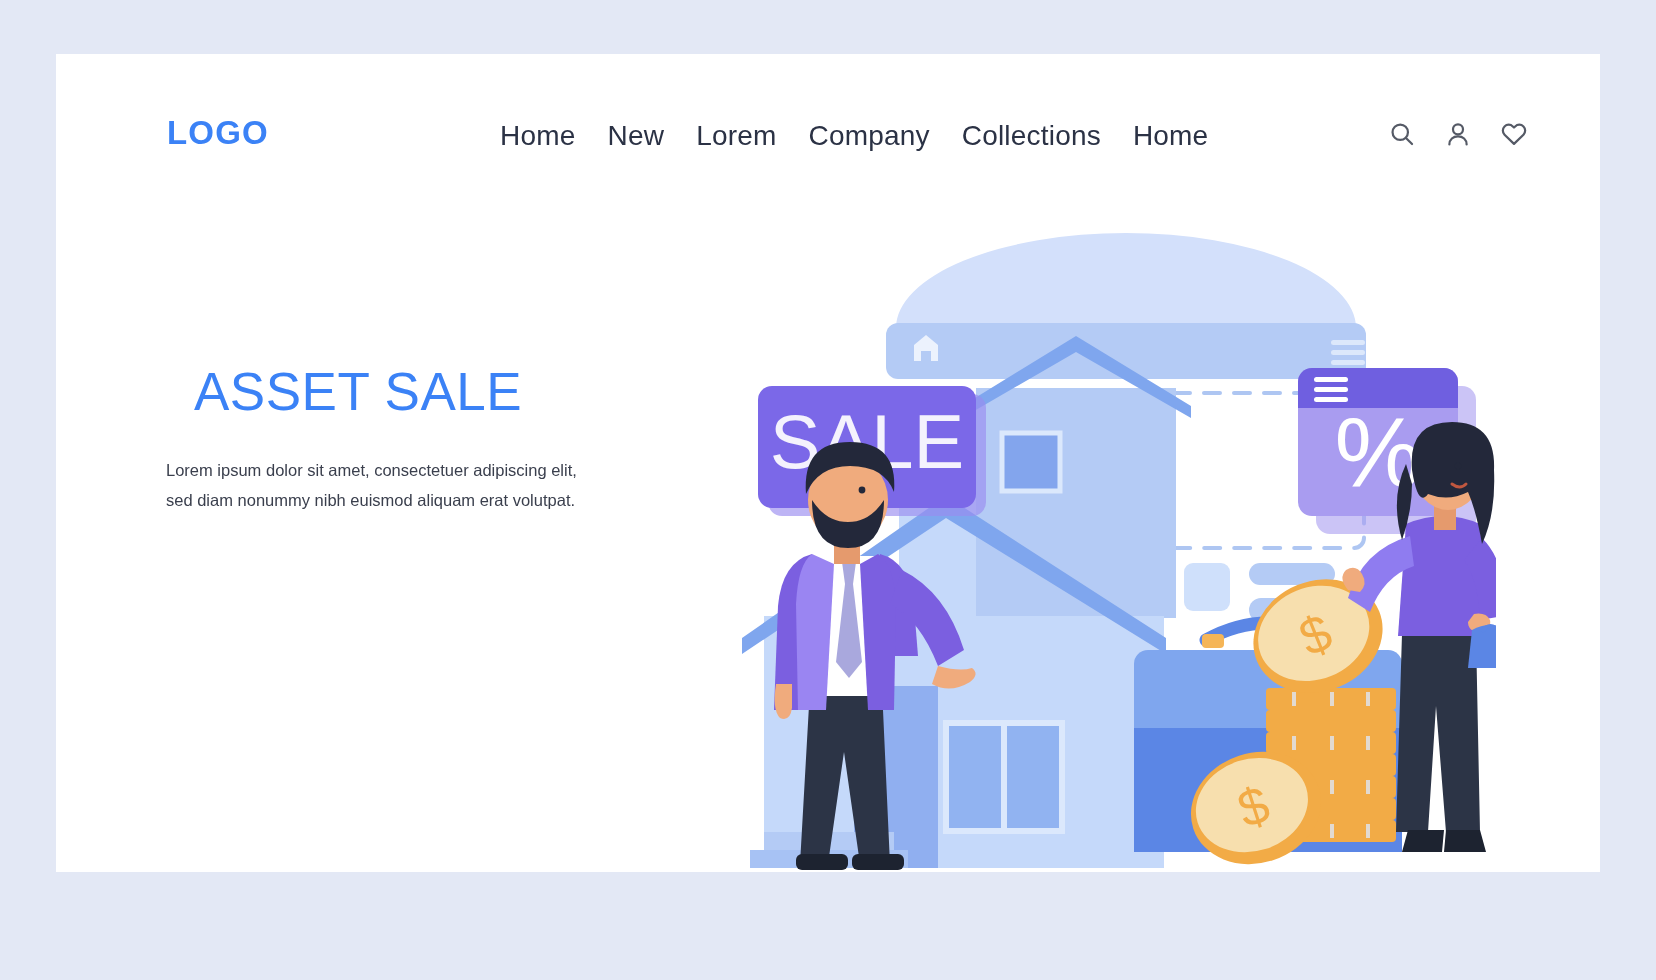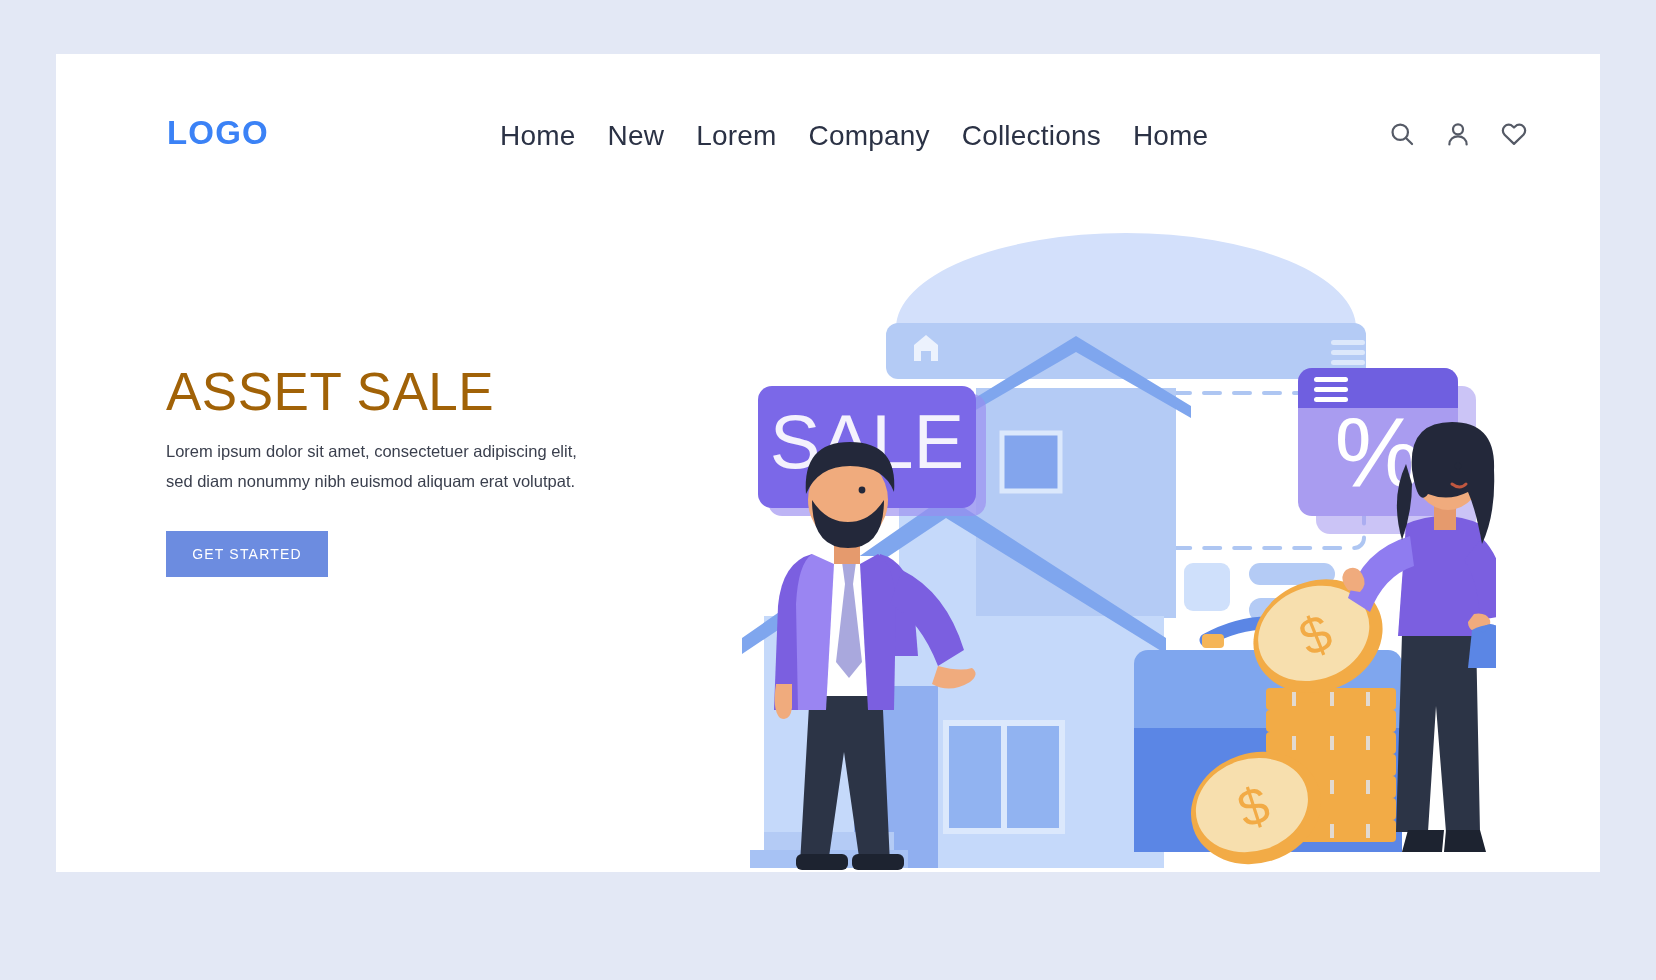--- a/index.html
+++ b/index.html
@@ -58,27 +58,28 @@
   .hicon { width: 28px; height: 28px; cursor: pointer; display:block; }
 
   
   .hero-copy {
     position: absolute;
     left: 110px; top: 310px;
     width: 480px;
   }
   .hero-title {
     font-size: 53px;
-    color: #a16207;
+    color: #3b82f6;
     letter-spacing: 0.5px;
     line-height: 1.05;
     font-weight: 400;
+    margin-left: 28px;
   }
   .hero-desc {
-    margin-top: 16px;
+    margin-top: 35px;
     font-size: 16.5px;
     line-height: 1.85;
     color: #3a3f4d;
     width: 430px;
   }
   .cta-btn {
     margin-top: 34px;
     width: 162px; height: 46px;
     background: #6c8ce0;
     color: #ffffff;
@@ -127,21 +128,20 @@
       </svg>
       <svg class="hicon" viewBox="0 0 24 24" fill="none" stroke="#555a66" stroke-width="1.9" stroke-linejoin="round">
         <path d="M12 20.5 3.9 12.6a5 5 0 0 1 7.1-7.1l1 1 1-1a5 5 0 0 1 7.1 7.1z"></path>
       </svg>
     </div>
   </div>
 
   <div class="hero-copy">
     <h1 class="hero-title">ASSET SALE</h1>
     <p class="hero-desc">Lorem ipsum dolor sit amet, consectetuer adipiscing elit, sed diam nonummy nibh euismod aliquam erat volutpat.</p>
-    <button class="cta-btn">GET STARTED</button>
   </div>
 
   <div class="illus">
     <svg viewBox="0 0 850 680" xmlns="http://www.w3.org/2000/svg">
       <defs>
         <clipPath id="clipCoinA">
             <ellipse cx="0" cy="0" rx="62" ry="52"></ellipse>
           </clipPath>
       </defs>
 

